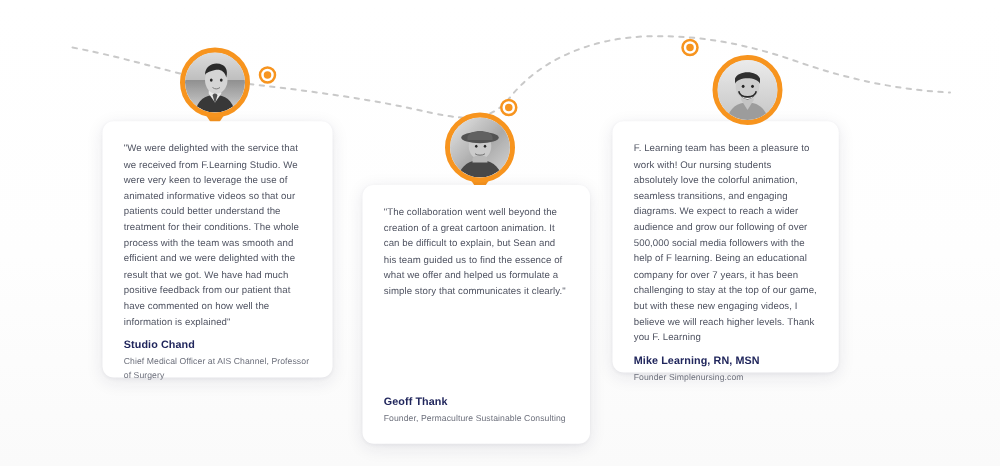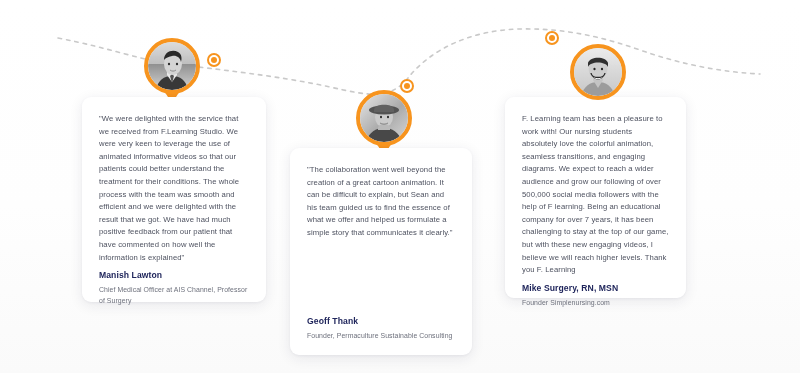--- a/index.html
+++ b/index.html
@@ -206,31 +206,31 @@
         <path d="M18 27 C20 33 28 33 30 27 C28 31 20 31 18 27 Z" fill="#34343a"></path>
         <path d="M20 28.5 C22 30.5 26 30.5 28 28.5 L28 29.8 C26 31.6 22 31.6 20 29.8 Z" fill="#ffffff"></path>
         <path d="M17 25 C18 31 30 31 31 25" stroke="#2f2f34" stroke-width="1.3" fill="none"></path>
       </svg>
     </div>
   </div>
 
   <div class="card" style="left:82px; top:97px; width:184px; height:205px;">
     <div class="quote">"We were delighted with the service that we received from F.Learning Studio. We were very keen to leverage the use of animated informative videos so that our patients could better understand the treatment for their conditions. The whole process with the team was smooth and efficient and we were delighted with the result that we got. We have had much positive feedback from our patient that have commented on how well the information is explained"</div>
     <div class="card-spacer"></div>
-    <div class="author-name">Manish Lawton</div>
+    <div class="author-name">Studio Chand</div>
     <div class="author-role">Chief Medical Officer at AIS Channel, Professor of Surgery</div>
   </div>
 
   <div class="card" style="left:290px; top:148px; width:182px; height:207px;">
     <div class="quote">"The collaboration went well beyond the creation of a great cartoon animation. It can be difficult to explain, but Sean and his team guided us to find the essence of what we offer and helped us formulate a simple story that communicates it clearly."</div>
     <div class="card-spacer"></div>
     <div class="author-name">Geoff Thank</div>
     <div class="author-role">Founder, Permaculture Sustainable Consulting</div>
   </div>
 
-  <div class="card" style="left:505px; top:97px; width:181px; height:201px;">
+  <div class="card" style="left:490px; top:97px; width:181px; height:201px;">
     <div class="quote">F. Learning team has been a pleasure to work with! Our nursing students absolutely love the colorful animation, seamless transitions, and engaging diagrams. We expect to reach a wider audience and grow our following of over 500,000 social media followers with the help of F learning. Being an educational company for over 7 years, it has been challenging to stay at the top of our game, but with these new engaging videos, I believe we will reach higher levels. Thank you F. Learning</div>
     <div class="card-spacer"></div>
-    <div class="author-name">Mike Surgery, RN, MSN</div>
+    <div class="author-name">Mike Learning, RN, MSN</div>
     <div class="author-role">Founder Simplenursing.com</div>
   </div>
 
 </div>
 
 </body></html>

